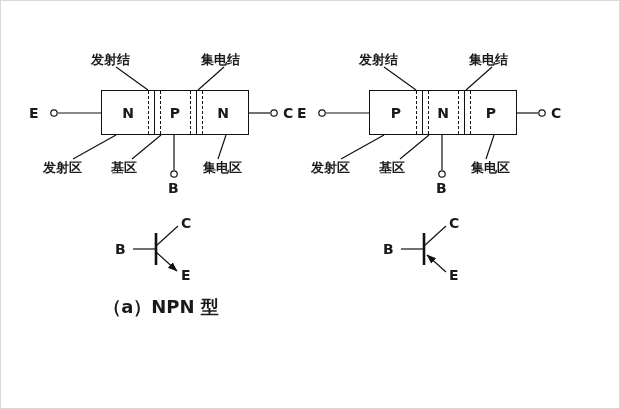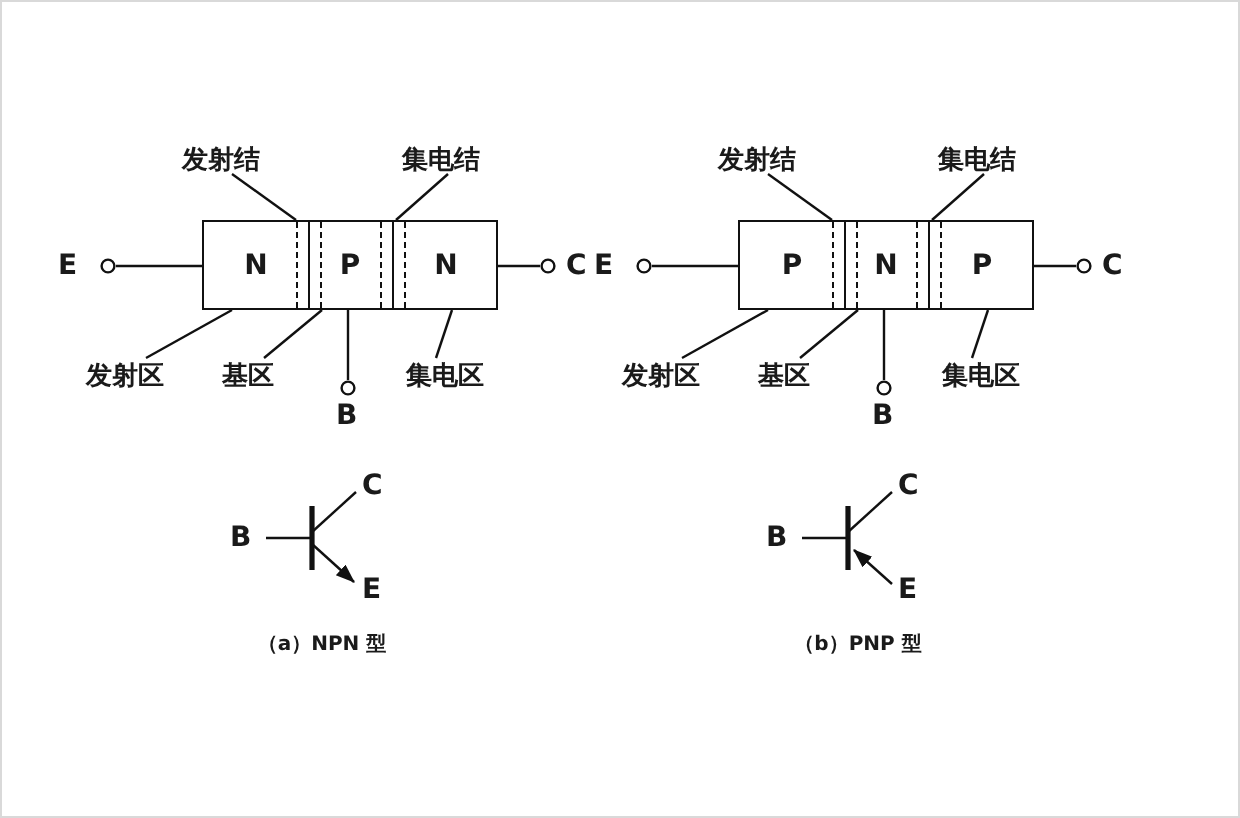--- a/index.html
+++ b/index.html
@@ -1,40 +1,40 @@
 <!DOCTYPE html>
 <html><head>
 <meta charset="utf-8">
 <style>
   html,body{margin:0;padding:0;background:#f4f4f4;}
   .stage{
     position:relative;width:620px;height:409px;background:#ffffff;
     border:1px solid #d9d9d9;box-sizing:border-box;overflow:hidden;
     font-family:"DejaVu Sans","Liberation Sans",sans-serif;color:#1a1a1a;
   }
-  .diagram{position:absolute;width:300px;height:330px;top:56px;}
+  .diagram{position:absolute;width:300px;height:330px;top:36px;}
   .diagram.left{left:10px;}
   .diagram.right{left:278px;}
   .lbl{position:absolute;font-size:13px;font-weight:bold;white-space:nowrap;}
   .letter{position:absolute;font-size:14px;font-weight:bold;white-space:nowrap;}
   .box{
     position:absolute;left:90px;top:53px;width:148px;height:45px;
     border:1.5px solid #111;box-sizing:border-box;background:#fff;
   }
   .region{position:absolute;top:50%;transform:translateY(-50%);text-align:center;
     font-size:14px;font-weight:bold;}
   .r0{left:0;width:52px;} .r1{left:52px;width:42px;} .r2{left:94px;width:54px;}
   .div-solid{position:absolute;top:0;bottom:0;width:0;border-left:1px solid #111;}
   .div-dash{position:absolute;top:0;bottom:0;width:0;border-left:1px dashed #111;}
   .wires{position:absolute;left:0;top:0;}
   .wires line{stroke:#111;stroke-width:1.2;}
   .wires line.bar{stroke-width:2.6;}
   .wires circle{fill:#fff;stroke:#111;stroke-width:1.2;}
   .caption{position:absolute;left:50px;width:200px;top:258px;text-align:center;
-    font-size:10px;font-weight:bold;}
+    font-size:18px;font-weight:bold;}
   .watermark{
     position:absolute;right:12px;bottom:8px;font-size:16px;letter-spacing:1px;
     font-family:"DejaVu Sans","Liberation Sans",sans-serif;
   }
 </style>
 </head>
 <body>
 
 <div class="stage">
 
@@ -136,16 +136,15 @@
     <span class="letter" style="left:157px;top:143px">B</span>
 
     <span class="lbl" style="left:32px;top:122px">发射区</span>
     <span class="lbl" style="left:100px;top:122px">基区</span>
     <span class="lbl" style="left:192px;top:122px">集电区</span>
 
     <span class="letter" style="left:104px;top:204px">B</span>
     <span class="letter" style="left:170px;top:178px">C</span>
     <span class="letter" style="left:170px;top:230px">E</span>
 
-    <span class="caption">（b）PNP 型</span>
   </div>
 
 </div>
 
 </body></html>

